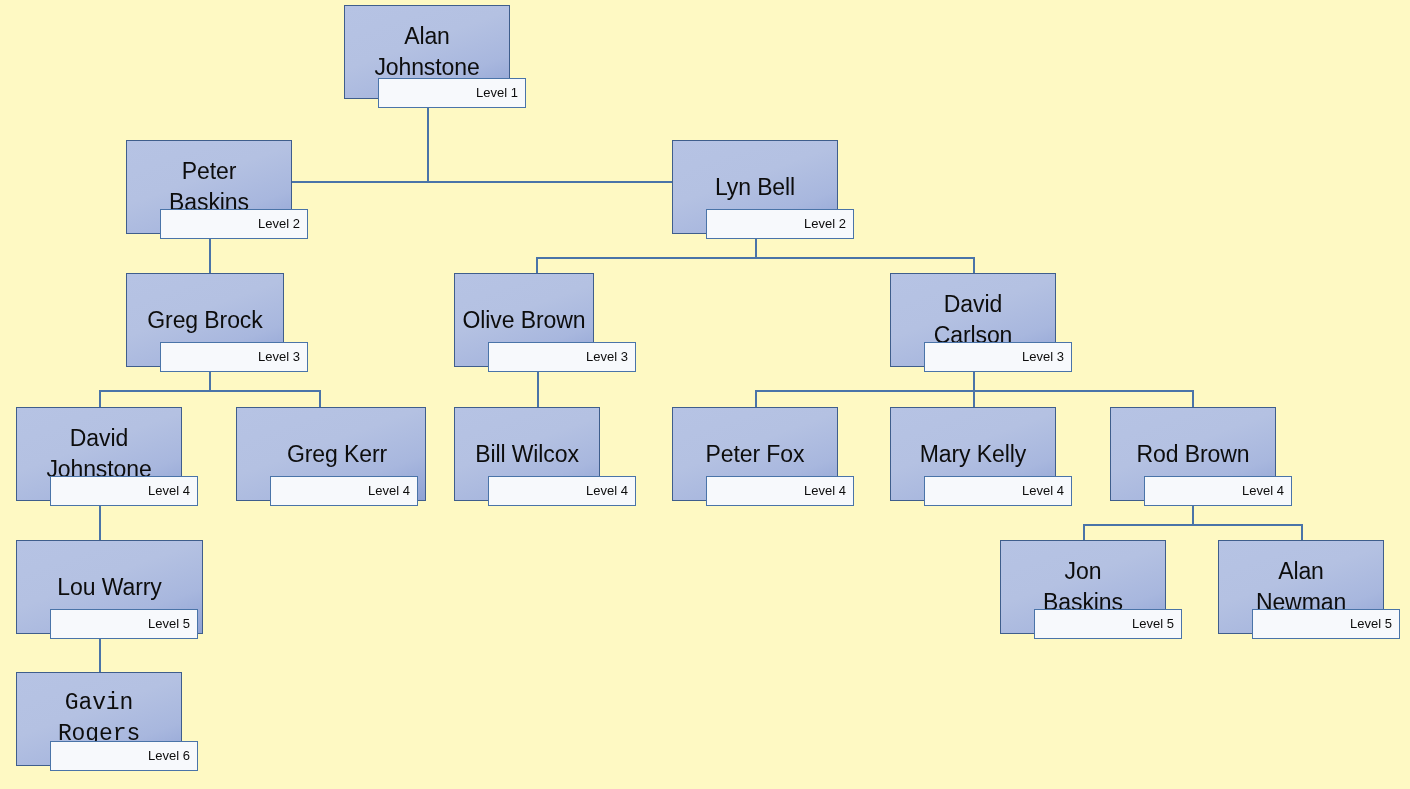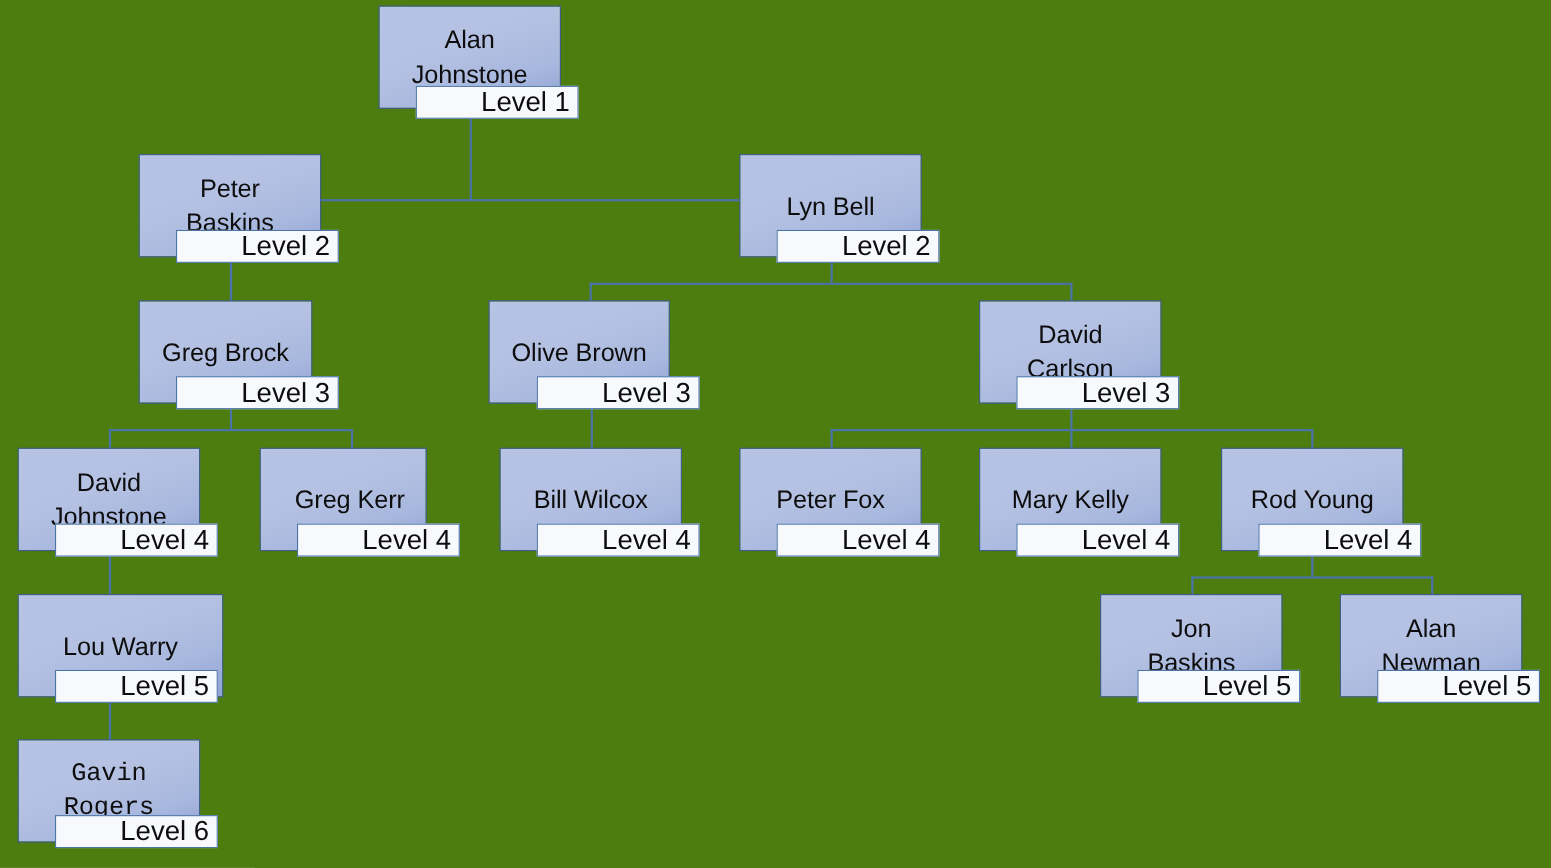--- a/index.html
+++ b/index.html
@@ -8,21 +8,21 @@
     padding: 0;
     background: #ffffff;
   }
   body {
     font-family: "Liberation Sans", sans-serif;
   }
   #chart-canvas {
     position: relative;
     width: 1410px;
     height: 789px;
-    background: #4d7c0f;
+    background: #fef9c3;
     overflow: hidden;
   }
 
   
   .conn {
     position: absolute;
     background: #4A74A8;
   }
   .conn-v { width: 2px; }
   .conn-h { height: 2px; }
@@ -55,21 +55,21 @@
     position: absolute;
     box-sizing: border-box;
     border: 1px solid #4A74A8;
     background: #f7f9fc;
     display: flex;
     align-items: center;
     justify-content: flex-end;
     padding-right: 7px;
   }
   .node-label-text {
-    font-size: 25px;
+    font-size: 13px;
     line-height: 22px;
     color: #0d0d0d;
     white-space: nowrap;
   }
 </style>
 </head>
 <body>
 
 <div id="chart-canvas">
   <div id="connector-layer">
@@ -128,21 +128,21 @@
       </div>
       <div class="node" style="left: 0px; top: 0px;">
         <div class="node-box" style="left: 126px; top: 273px; width: 158px; height: 94px;">
           <div class="node-name">Greg Brock</div>
         </div>
         <div class="node-label" style="left: 160px; top: 342px; width: 148px; height: 30px;">
           <span class="node-label-text">Level 3</span>
         </div>
       </div>
       <div class="node" style="left: 0px; top: 0px;">
-        <div class="node-box" style="left: 444px; top: 273px; width: 165px; height: 94px;">
+        <div class="node-box" style="left: 454px; top: 273px; width: 140px; height: 94px;">
           <div class="node-name">Olive Brown</div>
         </div>
         <div class="node-label" style="left: 488px; top: 342px; width: 148px; height: 30px;">
           <span class="node-label-text">Level 3</span>
         </div>
       </div>
       <div class="node" style="left: 0px; top: 0px;">
         <div class="node-box" style="left: 890px; top: 273px; width: 166px; height: 94px;">
           <div class="node-name">David
 Carlson</div>
@@ -154,29 +154,29 @@
       <div class="node" style="left: 0px; top: 0px;">
         <div class="node-box" style="left: 16px; top: 407px; width: 166px; height: 94px;">
           <div class="node-name">David
 Johnstone</div>
         </div>
         <div class="node-label" style="left: 50px; top: 476px; width: 148px; height: 30px;">
           <span class="node-label-text">Level 4</span>
         </div>
       </div>
       <div class="node" style="left: 0px; top: 0px;">
-        <div class="node-box" style="left: 236px; top: 407px; width: 152px; height: 94px; padding-left: 12px;">
+        <div class="node-box" style="left: 236px; top: 407px; width: 190px; height: 94px; padding-left: 12px;">
           <div class="node-name">Greg Kerr</div>
         </div>
         <div class="node-label" style="left: 270px; top: 476px; width: 148px; height: 30px;">
           <span class="node-label-text">Level 4</span>
         </div>
       </div>
       <div class="node" style="left: 0px; top: 0px;">
-        <div class="node-box" style="left: 454px; top: 407px; width: 166px; height: 94px;">
+        <div class="node-box" style="left: 454px; top: 407px; width: 146px; height: 94px;">
           <div class="node-name">Bill Wilcox</div>
         </div>
         <div class="node-label" style="left: 488px; top: 476px; width: 148px; height: 30px;">
           <span class="node-label-text">Level 4</span>
         </div>
       </div>
       <div class="node" style="left: 0px; top: 0px;">
         <div class="node-box" style="left: 672px; top: 407px; width: 166px; height: 94px;">
           <div class="node-name">Peter Fox</div>
         </div>
@@ -187,21 +187,21 @@
       <div class="node" style="left: 0px; top: 0px;">
         <div class="node-box" style="left: 890px; top: 407px; width: 166px; height: 94px;">
           <div class="node-name">Mary Kelly</div>
         </div>
         <div class="node-label" style="left: 924px; top: 476px; width: 148px; height: 30px;">
           <span class="node-label-text">Level 4</span>
         </div>
       </div>
       <div class="node" style="left: 0px; top: 0px;">
         <div class="node-box" style="left: 1110px; top: 407px; width: 166px; height: 94px;">
-          <div class="node-name">Rod Young</div>
+          <div class="node-name">Rod Brown</div>
         </div>
         <div class="node-label" style="left: 1144px; top: 476px; width: 148px; height: 30px;">
           <span class="node-label-text">Level 4</span>
         </div>
       </div>
       <div class="node" style="left: 0px; top: 0px;">
         <div class="node-box" style="left: 16px; top: 540px; width: 187px; height: 94px;">
           <div class="node-name">Lou Warry</div>
         </div>
         <div class="node-label" style="left: 50px; top: 609px; width: 148px; height: 30px;">

